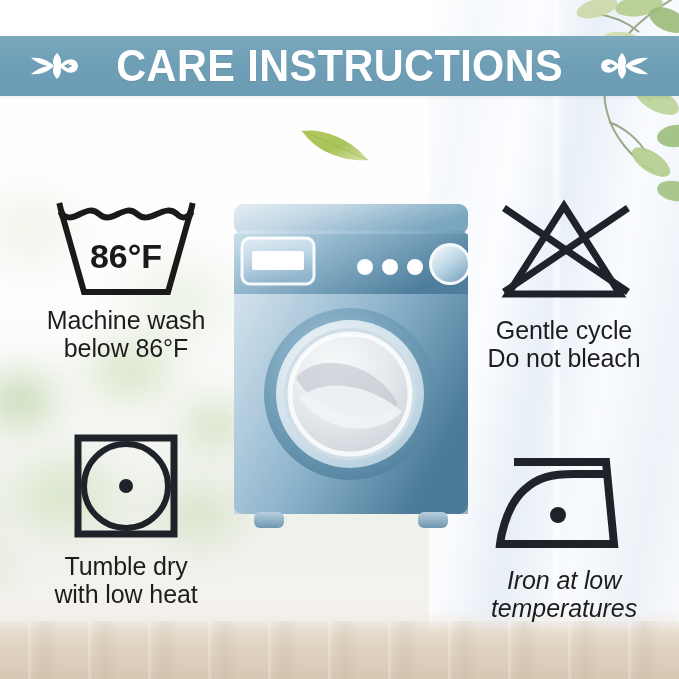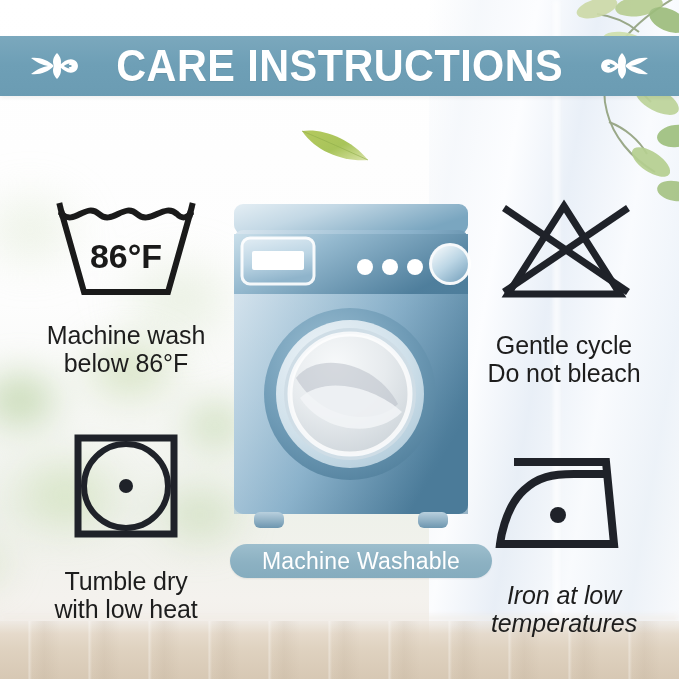--- a/index.html
+++ b/index.html
@@ -87,21 +87,21 @@
   .banner-title{
     color:#ffffff;font-weight:bold;font-size:44px;line-height:1;
     letter-spacing:.5px;white-space:nowrap;
     transform:scaleX(.94);transform-origin:center;
     text-shadow:0 1px 1px rgba(0,0,0,.07);
   }
   .flor{width:58px;height:44px;flex:0 0 auto;}
   .flor.right{transform:scaleX(-1);}
 
   
-  .cell{position:absolute;display:flex;flex-direction:column;align-items:center;gap:15px;}
+  .cell{position:absolute;display:flex;flex-direction:column;align-items:center;}
   .cell .sym{display:block;}
   .cap{
     color:#1d1d1d;font-size:25px;line-height:1.12;text-align:center;
     white-space:pre-line;letter-spacing:-.1px;
   }
   #cell-wash{left:10px;top:196px;width:232px;}
   #cell-wash .cap{}
   #cell-bleach{left:452px;top:196px;width:224px;}
   #cell-bleach .cap{margin-top:10px;}
   #cell-dry{left:12px;top:430px;width:228px;}
@@ -312,17 +312,14 @@
     <circle cx="124" cy="196" r="60" fill="url(#glassg)"></circle>
 
     <path d="M70 180 C 92 152, 150 164, 172 206 C 150 228, 96 224, 70 180 Z" fill="#b9c0c8" opacity=".55"></path>
     <path d="M74 200 C 100 176, 150 190, 176 214 C 150 240, 98 236, 74 200 Z" fill="#f2f5f7" opacity=".85"></path>
     <circle cx="124" cy="196" r="60" fill="none" stroke="#ffffff" stroke-width="5" opacity=".8"></circle>
 
     <rect x="28" y="314" width="30" height="16" rx="6" fill="url(#footg)"></rect>
     <rect x="192" y="314" width="30" height="16" rx="6" fill="url(#footg)"></rect>
   </svg>
 
-  <div class="badge">
-    <span class="badge-text">Machine Washable</span>
-  </div>
 
 </div>
 
 </body></html>

